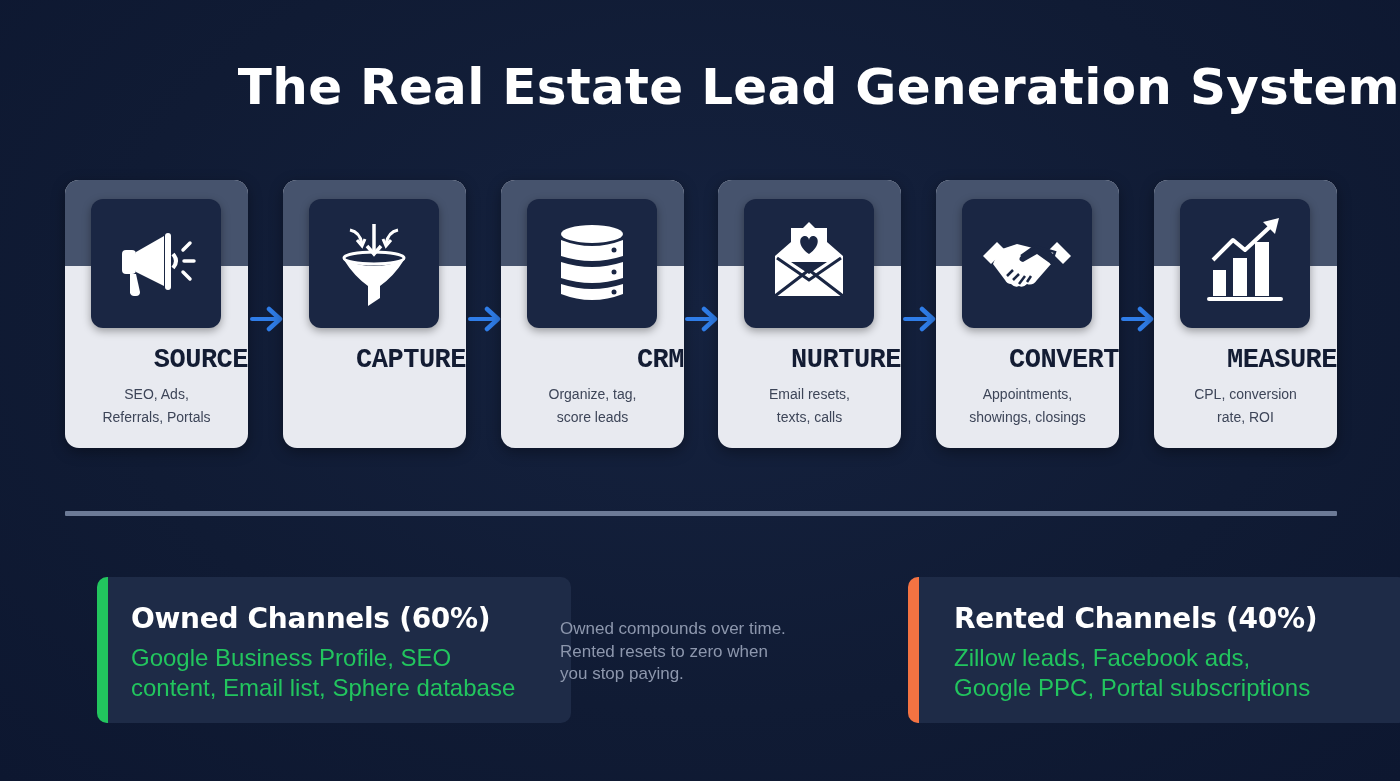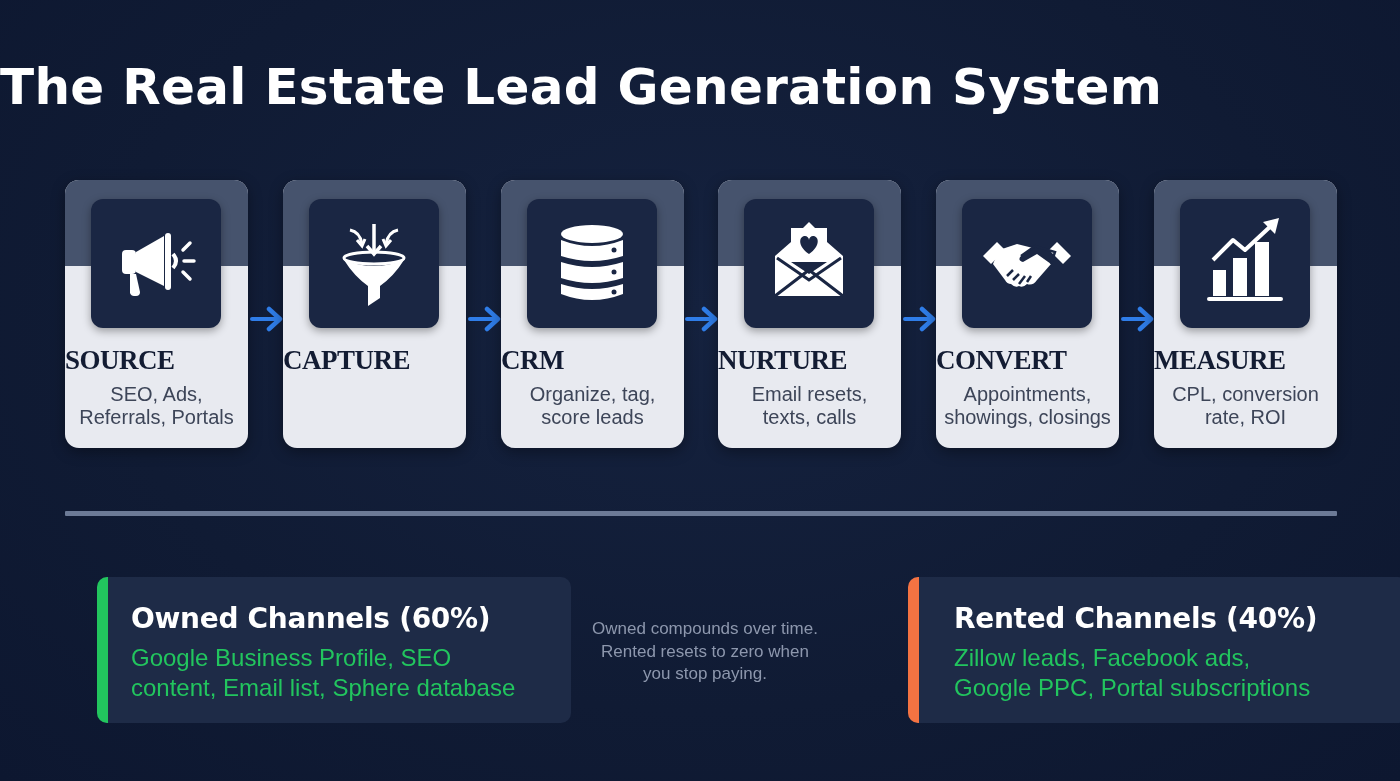--- a/index.html
+++ b/index.html
@@ -7,21 +7,21 @@
     width: 1400px; height: 781px; overflow: hidden;
     background: #111d37;
     font-family: "Liberation Sans", "DejaVu Sans", sans-serif;
   }
   .page {
     position: relative; width: 1400px; height: 781px;
     background: radial-gradient(ellipse at 50% 40%, #15223f 0%, #101b34 60%, #0d1730 100%);
   }
   .title {
     position: absolute; top: 58px; left: 0; width: 1400px;
-    text-align: left; color: #ffffff;
+    text-align: right; color: #ffffff;
     font-size: 50px; font-weight: bold; letter-spacing: 0.3px;
     font-family: "DejaVu Sans", sans-serif;
   }
   .steps { position: absolute; top: 180px; left: 65px; width: 1272px; height: 270px; }
   .card {
     position: absolute; top: 0; width: 183px; height: 268px;
     border-radius: 14px; overflow: hidden;
     background: #e8eaf0;
     box-shadow: 0 4px 14px rgba(0,0,0,0.35);
   }
@@ -31,28 +31,28 @@
   }
   .card .iconbox {
     position: absolute; top: 19px; left: 26px; width: 130px; height: 129px;
     background: #1a2643; border-radius: 12px;
     box-shadow: 0 3px 8px rgba(0,0,0,0.35);
     display: flex; align-items: center; justify-content: center;
   }
   .card .iconbox svg { width: 100px; height: 100px; }
   .card .label {
     position: absolute; top: 165px; left: 0; width: 100%;
-    text-align: left; color: #131c33;
+    text-align: right; color: #131c33;
     font-size: 27px; font-weight: bold;
-    font-family: Liberation Serif, serif; letter-spacing: -0.5px;
+    font-family: Liberation Mono, monospace; letter-spacing: -0.5px;
   }
   .card .desc {
     position: absolute; top: 203px; left: 4px; right: 4px;
     text-align: center; color: #3d4558;
-    font-size: 20px; line-height: 23px;
+    font-size: 14px; line-height: 23px;
   }
   .arrow {
     position: absolute; top: 126px; width: 34px; height: 26px;
   }
   .divider {
     position: absolute; top: 511px; left: 65px; width: 1272px; height: 5px;
     background: #6c7a96; border-radius: 1px;
   }
   .channel {
     position: absolute; top: 577px; height: 146px;
@@ -63,21 +63,21 @@
     position: absolute; top: 25px; color: #ffffff;
     font-size: 28px; font-weight: bold;
     font-family: "DejaVu Sans", sans-serif; letter-spacing: -0.3px;
   }
   .channel .cdesc {
     position: absolute; top: 66px; color: #22c55e;
     font-size: 24px; line-height: 30px;
   }
   .note {
     position: absolute; top: 618px; left: 560px; width: 290px;
-    text-align: center; color: #8d97ad;
+    text-align: left; color: #8d97ad;
     font-size: 17px; line-height: 22.5px;
   }
 </style>
 </head>
 <body>
 
 <div class="page">
 
   <h1 class="title">The Real Estate Lead Generation System</h1>
 

